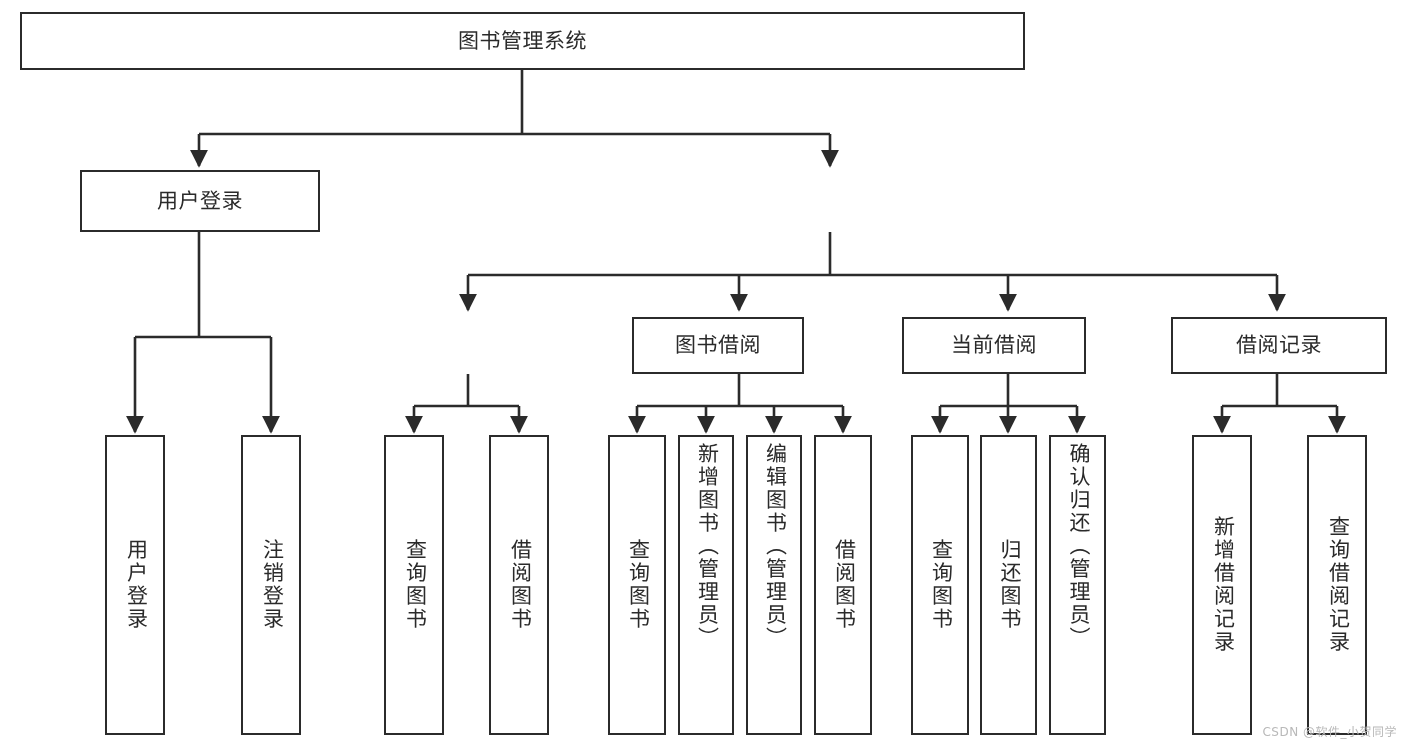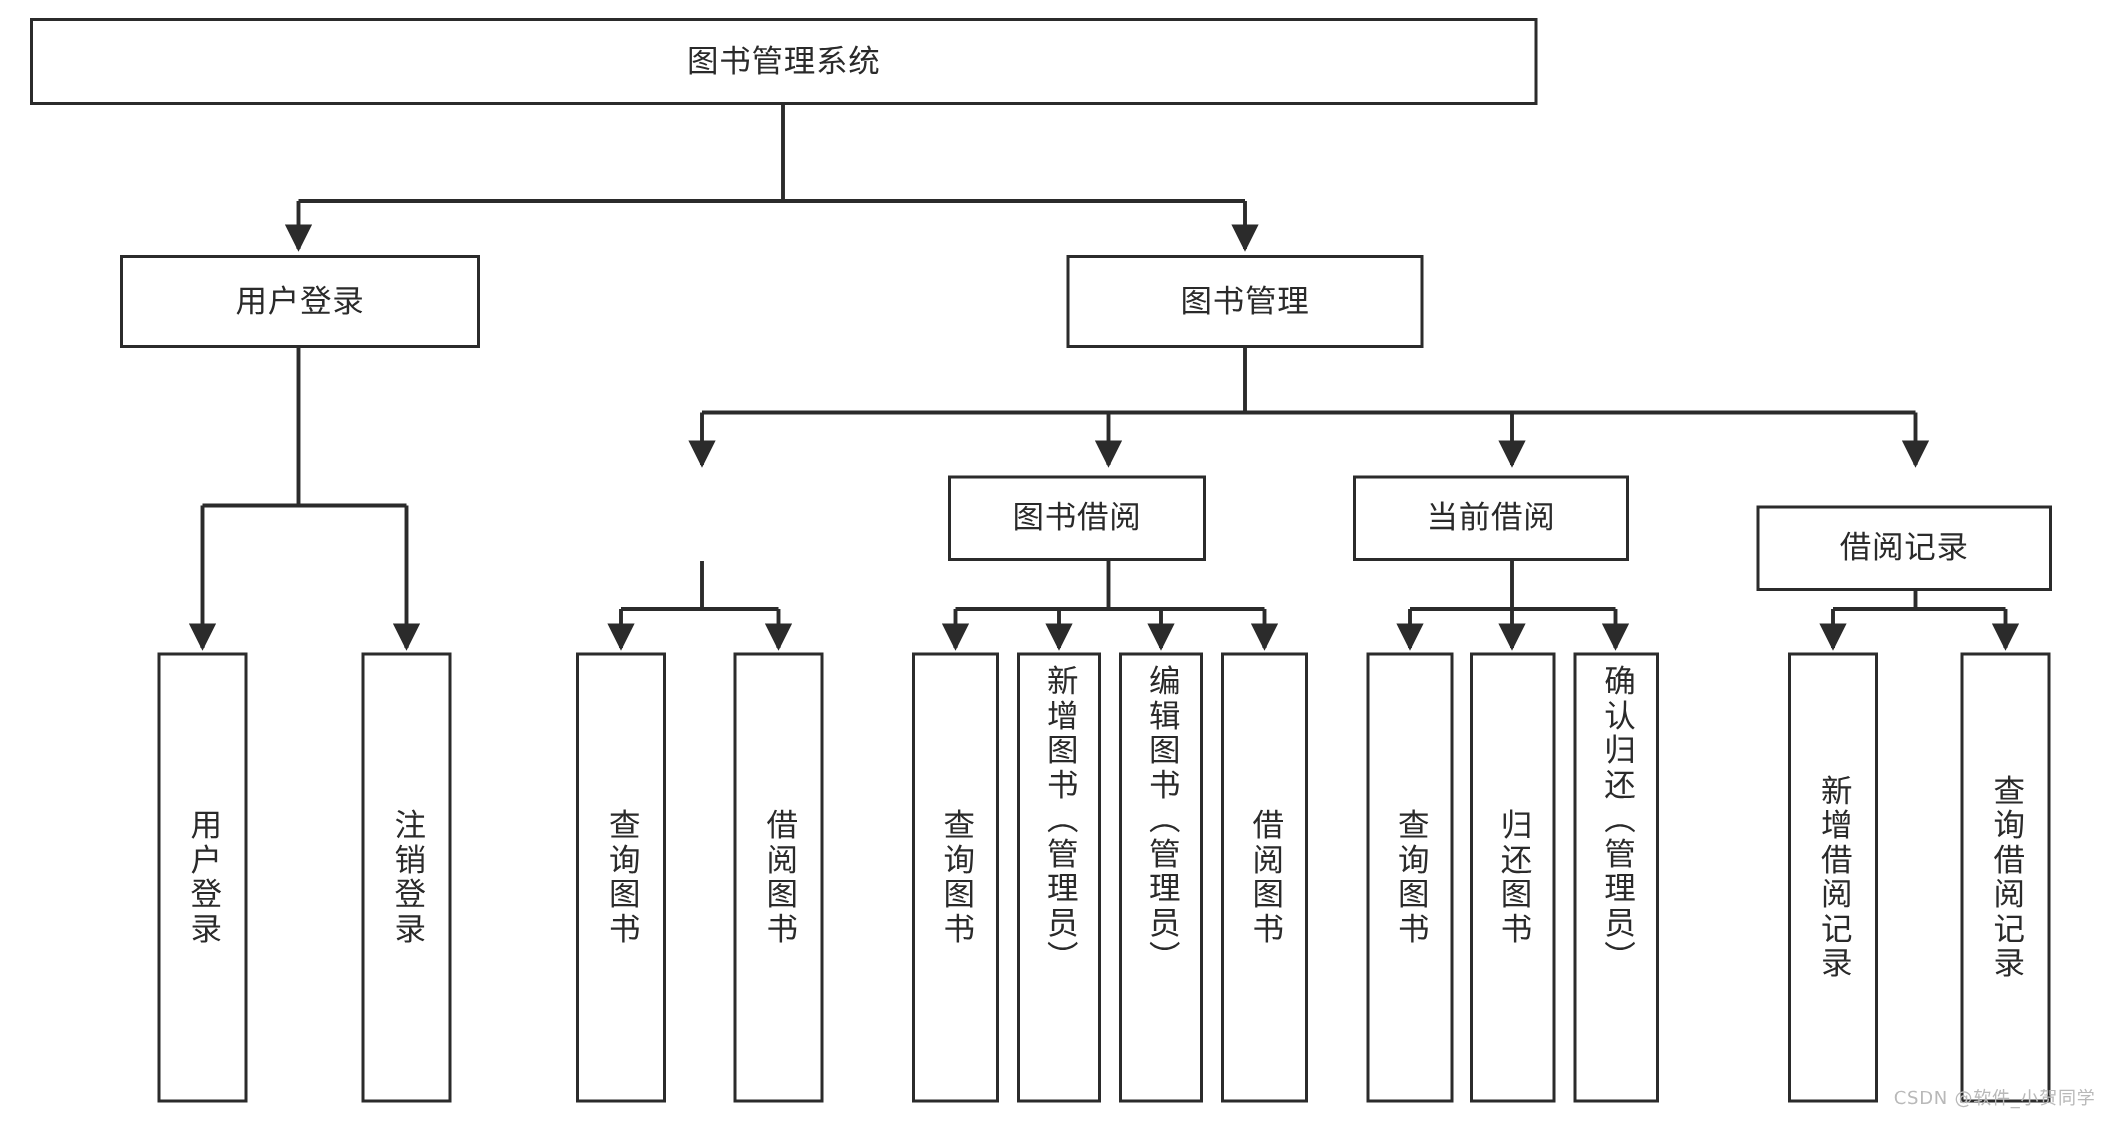--- a/index.html
+++ b/index.html
@@ -131,31 +131,28 @@
     </g>
   </svg>
 
   <div class="node horiz" style="left:20px; top:12px; width:1005px; height:58px;">
     <span class="node-label">图书管理系统</span>
   </div>
 
   <div class="node horiz" style="left:80px; top:170px; width:240px; height:62px;">
     <span class="node-label">用户登录</span>
   </div>
-  <div class="node horiz" style="left:711px; top:170px; width:238px; height:62px;">
-    <span class="node-label">图书管理</span>
-  </div>
 
   <div class="node horiz" style="left:632px; top:317px; width:172px; height:57px;">
     <span class="node-label">图书借阅</span>
   </div>
   <div class="node horiz" style="left:902px; top:317px; width:184px; height:57px;">
     <span class="node-label">当前借阅</span>
   </div>
-  <div class="node horiz" style="left:1171px; top:317px; width:197px; height:57px;margin-top:20px;">
+  <div class="node horiz" style="left:1171px; top:317px; width:216px; height:57px;">
     <span class="node-label">借阅记录</span>
   </div>
 
   <div class="node vert centered" style="left:105px; top:435px; width:60px; height:300px;">
     <span class="node-label">用户登录</span>
   </div>
   <div class="node vert centered" style="left:241px; top:435px; width:60px; height:300px;">
     <span class="node-label">注销登录</span>
   </div>
 

